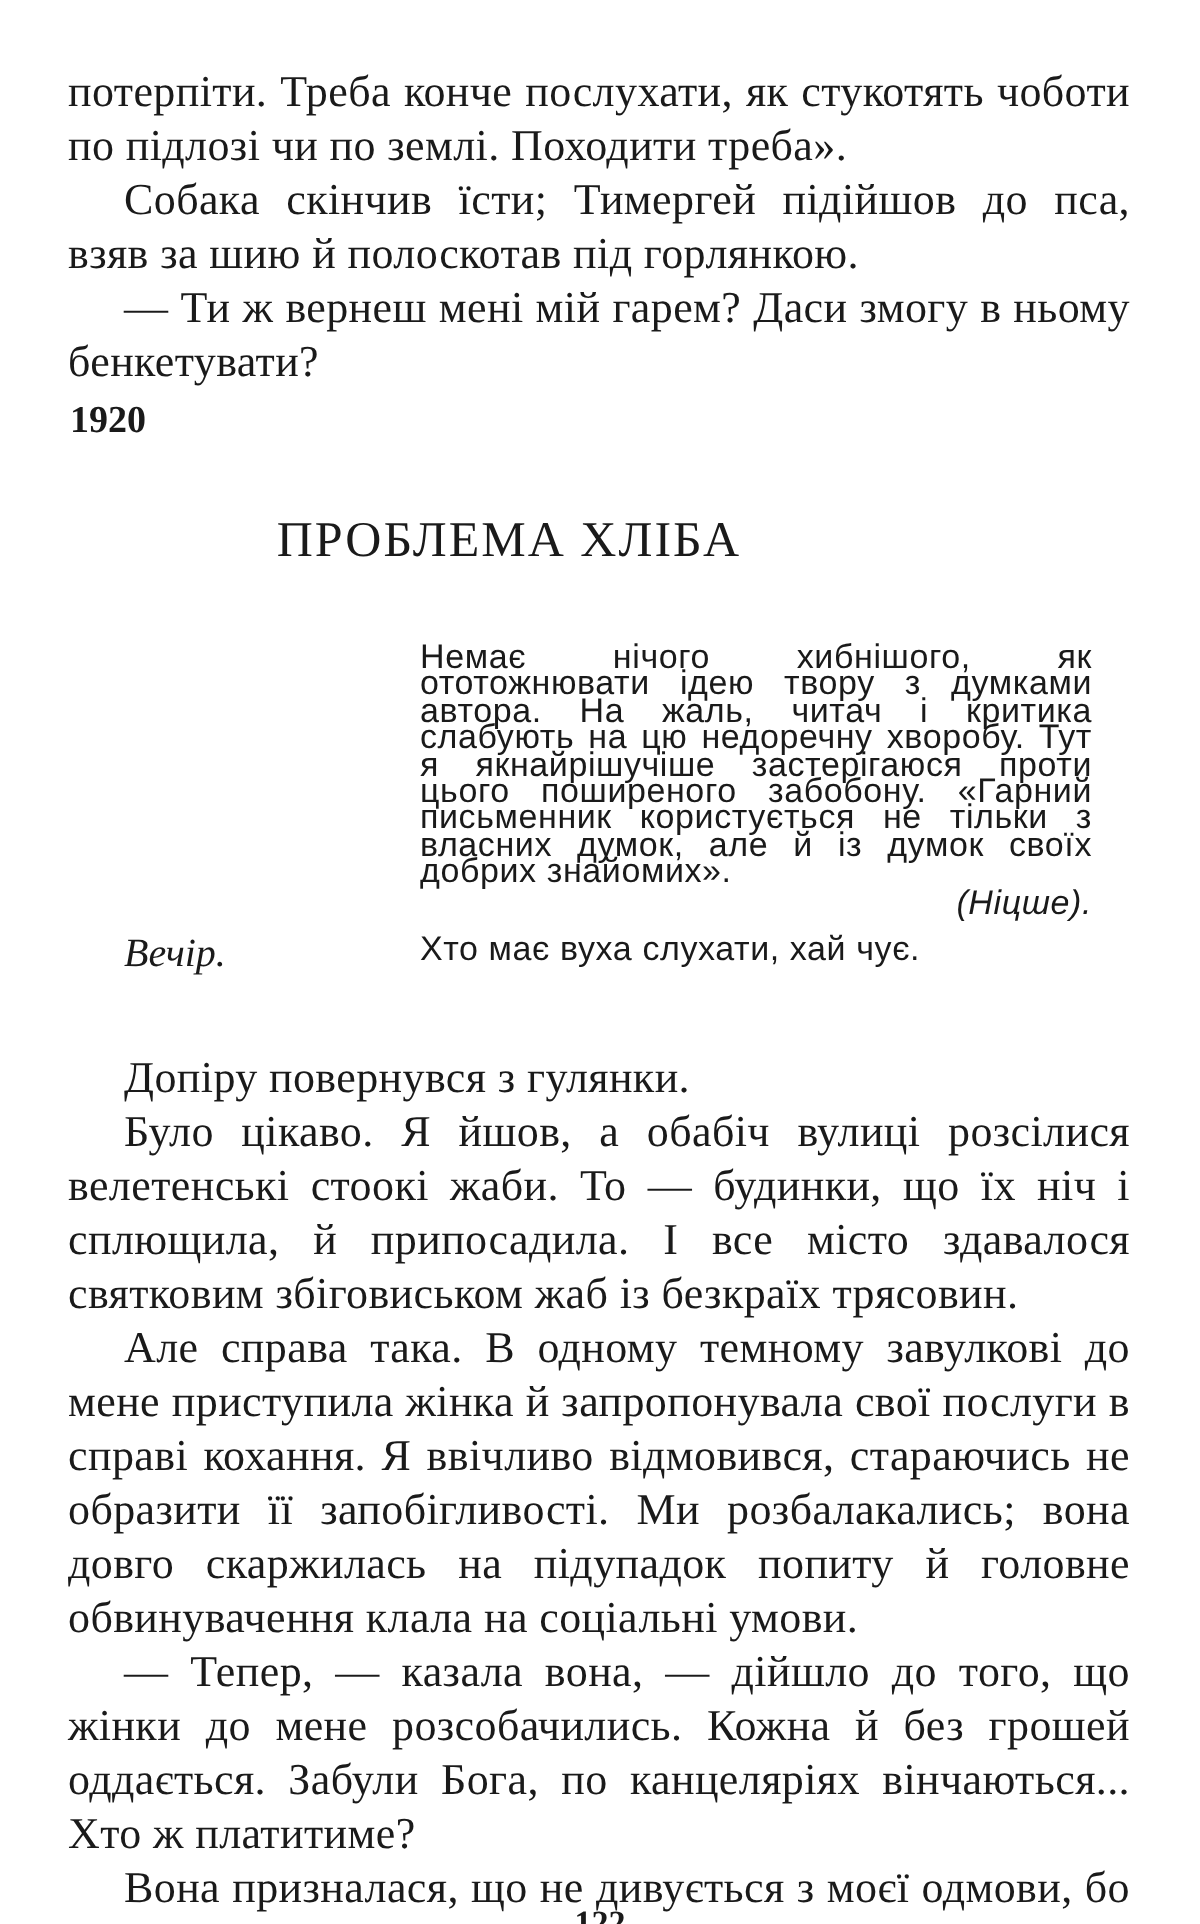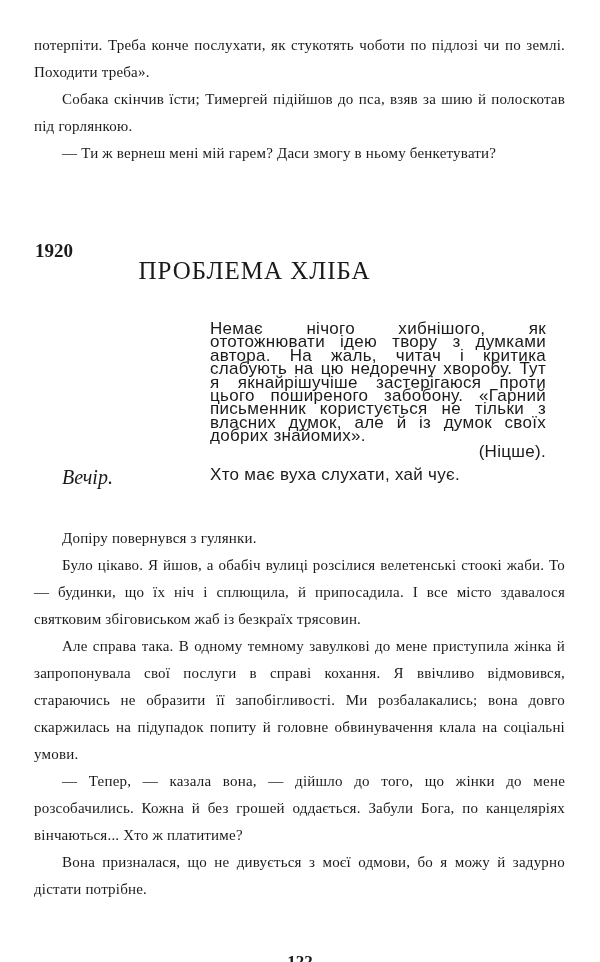--- a/index.html
+++ b/index.html
@@ -1,26 +1,26 @@
 <!DOCTYPE html>
 <html><head>
 <meta charset="utf-8">
 <style>
   html, body { margin:0; padding:0; background:#ffffff; }
   body { width:600px; height:962px; position:relative; overflow:hidden; color:#1a1a1a; }
   .page { position:absolute; left:0; top:0; width:600px; height:962px; }
-  .body-text { position:absolute; left:34px; width:531px; font-family:"Liberation Serif", serif; font-size:15px; line-height:27px; text-align:justify; letter-spacing:0.2px; }
+  .body-text { position:absolute; left:34px; width:531px; font-family:"Liberation Serif", serif; font-size:22px; line-height:27px; text-align:justify; letter-spacing:0.2px; }
   .para { margin:0; text-indent:28px; text-align:justify; }
   .para.noindent { text-indent:0; }
   .top-block { top:32px; }
-  .year { position:absolute; left:35px; top:200px; font-family:"Liberation Serif", serif; font-size:19px; font-weight:bold;margin-top:40px; }
+  .year { position:absolute; left:35px; top:200px; font-family:"Liberation Serif", serif; font-size:19px; font-weight:bold; }
   .title { position:absolute; left:0; width:509px; top:257px; text-align:center; font-family:"Liberation Serif", serif; font-size:25px; letter-spacing:1px; }
   .epigraph { position:absolute; left:210px; top:322px; width:336px; font-family:"Liberation Sans", sans-serif; font-size:17px; line-height:13.4px; text-align:justify; letter-spacing:0.3px; }
   .epigraph p { margin:0; }
-  .epi-author { text-align:right; margin-top:2px !important; }
+  .epi-author { text-align:right; font-style:italic; margin-top:2px !important; }
   .epi-second { margin-top:10px !important; }
   .subhead { position:absolute; left:62px; top:466px; font-family:Liberation Serif, serif; font-style:italic; font-size:20px; }
   .main-block { top:525px; }
   .page-number { position:absolute; left:0; width:600px; top:920px; text-align:center; font-family:"Liberation Serif", serif; font-size:17px; font-weight:bold;margin-top:32px; }
 </style>
 </head>
 <body>
 
 <div class="page">
 

